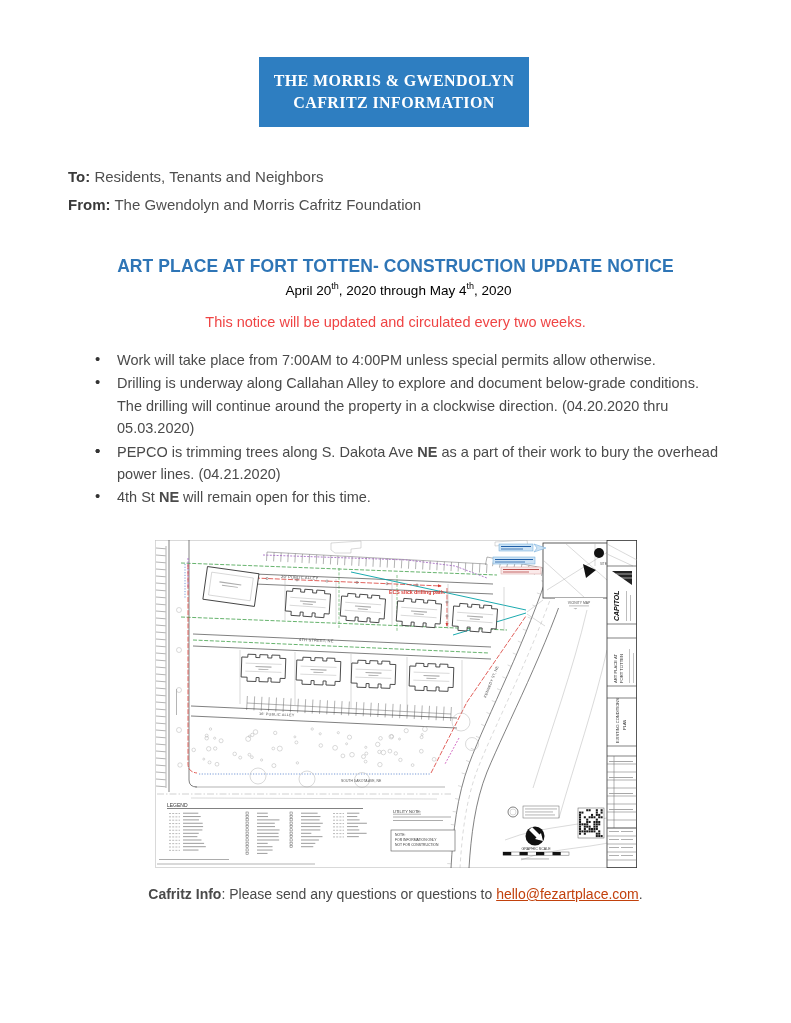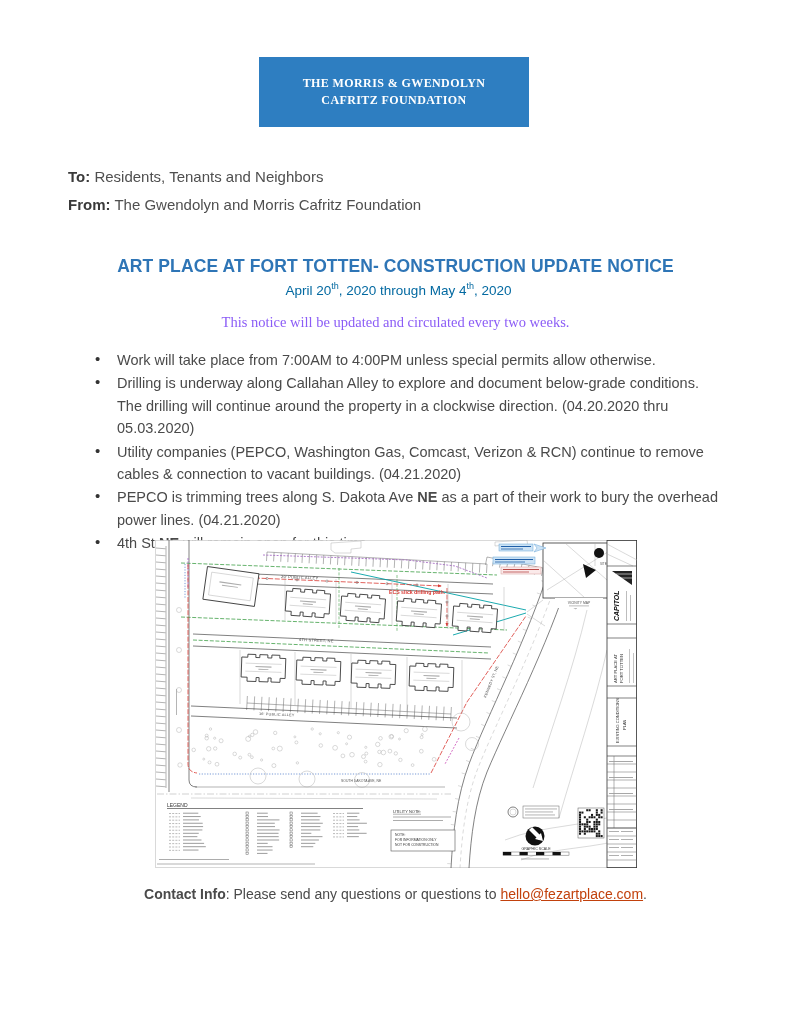--- a/index.html
+++ b/index.html
@@ -2,21 +2,21 @@
 <html><head>
 <meta charset="utf-8">
 <style>
   html,body{margin:0;padding:0;background:#ffffff;}
   body{width:791px;height:1023px;position:relative;overflow:hidden;
        font-family:"Liberation Sans",sans-serif;color:#4a4a4a;}
   .page{position:absolute;inset:0;background:#fff;}
   .banner{position:absolute;left:259px;top:57px;width:270px;height:70px;
           background:#2e7ec1;color:#fff;display:flex;flex-direction:column;
           align-items:center;justify-content:center;text-align:center;
-          font-family:"Liberation Serif",serif;font-weight:bold;font-size:12px;
+          font-family:"Liberation Serif",serif;font-weight:bold;font-size:16px;
           letter-spacing:.4px;line-height:1.4;}
   .meta-line{position:absolute;left:68px;font-size:15px;color:#4f4f4f;}
   .meta-line b{color:#3a3a3a;}
   #to-line{top:168px}
   #from-line{top:196px}
   .doc-title{position:absolute;left:0;right:0;top:256px;text-align:center;
              font-weight:bold;font-size:17.5px;color:#2e75b6;letter-spacing:.1px;}
   .doc-dates{position:absolute;left:0;right:0;top:281px;text-align:center;
              font-size:13.5px;color:#2e75b6;}
   .doc-dates sup{font-size:9px;}
@@ -51,38 +51,38 @@
   .magenta{stroke:#cc4fb8;stroke-width:.8;fill:none;stroke-dasharray:2 1.4}
   .sq{fill:#9d9d9d;opacity:.85}
 </style>
 </head>
 <body>
 
 <div class="page">
 
   <div class="banner" style="background: rgb(46, 126, 193); color: rgb(255, 255, 255);">
     <div>THE MORRIS &amp; GWENDOLYN</div>
-    <div>CAFRITZ FOUNDATION</div>
+    <div>CAFRITZ INFORMATION</div>
   </div>
 
   <div class="meta-line" id="from-line">
     <b>From:</b><span> The Gwendolyn and Morris Cafritz Foundation</span>
   </div>
   <div class="meta-line" id="to-line">
     <b>To:</b><span> Residents, Tenants and Neighbors</span>
   </div>
 
   <div class="doc-title" style="color: rgb(46, 117, 182);">ART PLACE AT FORT TOTTEN- CONSTRUCTION UPDATE NOTICE</div>
-  <div class="doc-dates" style="color: #0369a1; margin-left: 6px;"><span>April 20</span><sup>th</sup><span>, 2020 through May 4</span><sup>th</sup><span>, 2020</span></div>
-  <div class="doc-note" style="color: #8b5cf6; font-family: Liberation Serif, serif;">This notice will be updated and circulated every two weeks.</div>
+  <div class="doc-dates" style="color: #000000; margin-left: 6px;"><span>April 20</span><sup>th</sup><span>, 2020 through May 4</span><sup>th</sup><span>, 2020</span></div>
+  <div class="doc-note" style="color: #ef4444;">This notice will be updated and circulated every two weeks.</div>
 
   <ul class="bullets">
       <li><span class="dot">•</span><span>Work will take place from 7:00AM to 4:00PM unless special permits allow otherwise.</span></li>
       <li><span class="dot">•</span><span>Drilling is underway along Callahan Alley to explore and document below-grade conditions. The drilling will continue around the property in a clockwise direction. (04.20.2020 thru 05.03.2020)</span></li>
-      <li><span class="dot">•</span><span>Utility companies (PEPCO, Washington Gas, Comcast, Verizon &amp; RCN) continue to remove cables &amp; connection to vacant buildings. (04.21.2020)</span></li>
+      <li><span class="dot">•</span></li>
       <li><span class="dot">•</span><span>PEPCO is trimming trees along S. Dakota Ave </span><span style="font-weight: bold;">NE</span><span> as a part of their work to bury the overhead power lines. (04.21.2020)</span></li>
       <li><span class="dot">•</span><span>4th St </span><span style="font-weight: bold;">NE</span><span> will remain open for this time.</span></li>
     </ul>
 
   <div class="siteplan">
   <svg viewBox="0 0 482 328" width="482" height="328">
     <defs>
       <marker id="ra" markerWidth="7" markerHeight="7" refX="4" refY="2" orient="auto">
         <path d="M0,0 L5,2 L0,4 z" fill="#d93a34"></path>
       </marker>
@@ -743,16 +743,16 @@
           </g>
     </g>
 
     <g>
       <line x1="2" y1="324" x2="160" y2="324" class="s-th"></line>
       <rect x="4" y="319" width="70" height="1" class="sq"></rect>
     </g>
   </svg>
   </div>
 
-  <div class="contact-line"><span style="font-weight: bold;">Contact Info</span><span>: Please send any questions or questions to </span><a href="#">hello@fezartplace.com</a><span>.</span></div>
+  <div class="contact-line"><span style="font-weight: bold;">Cafritz Info</span><span>: Please send any questions or questions to </span><a href="#">hello@fezartplace.com</a><span>.</span></div>
 
 
 </div>
 
 </body></html>

